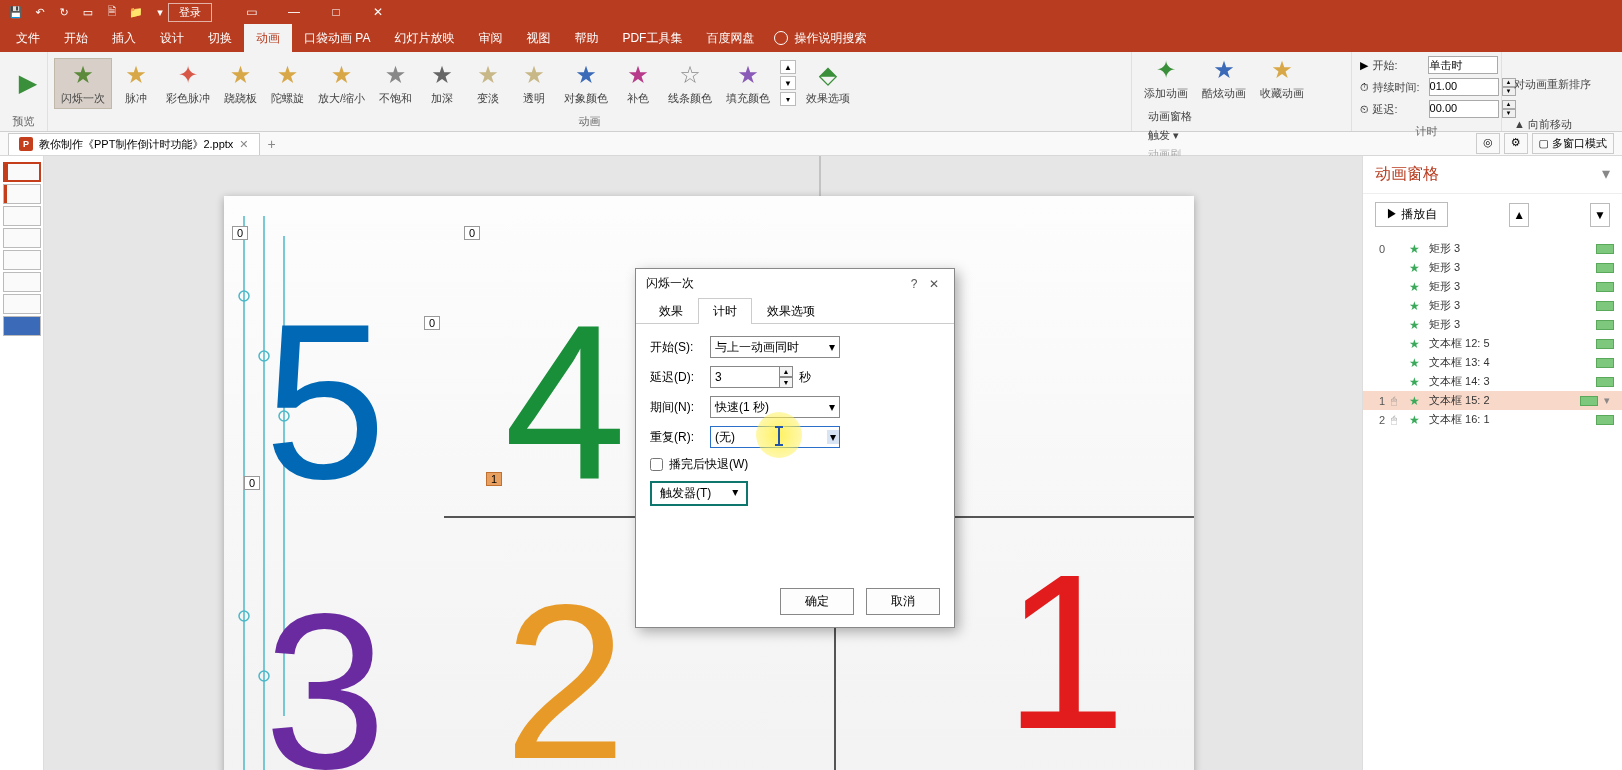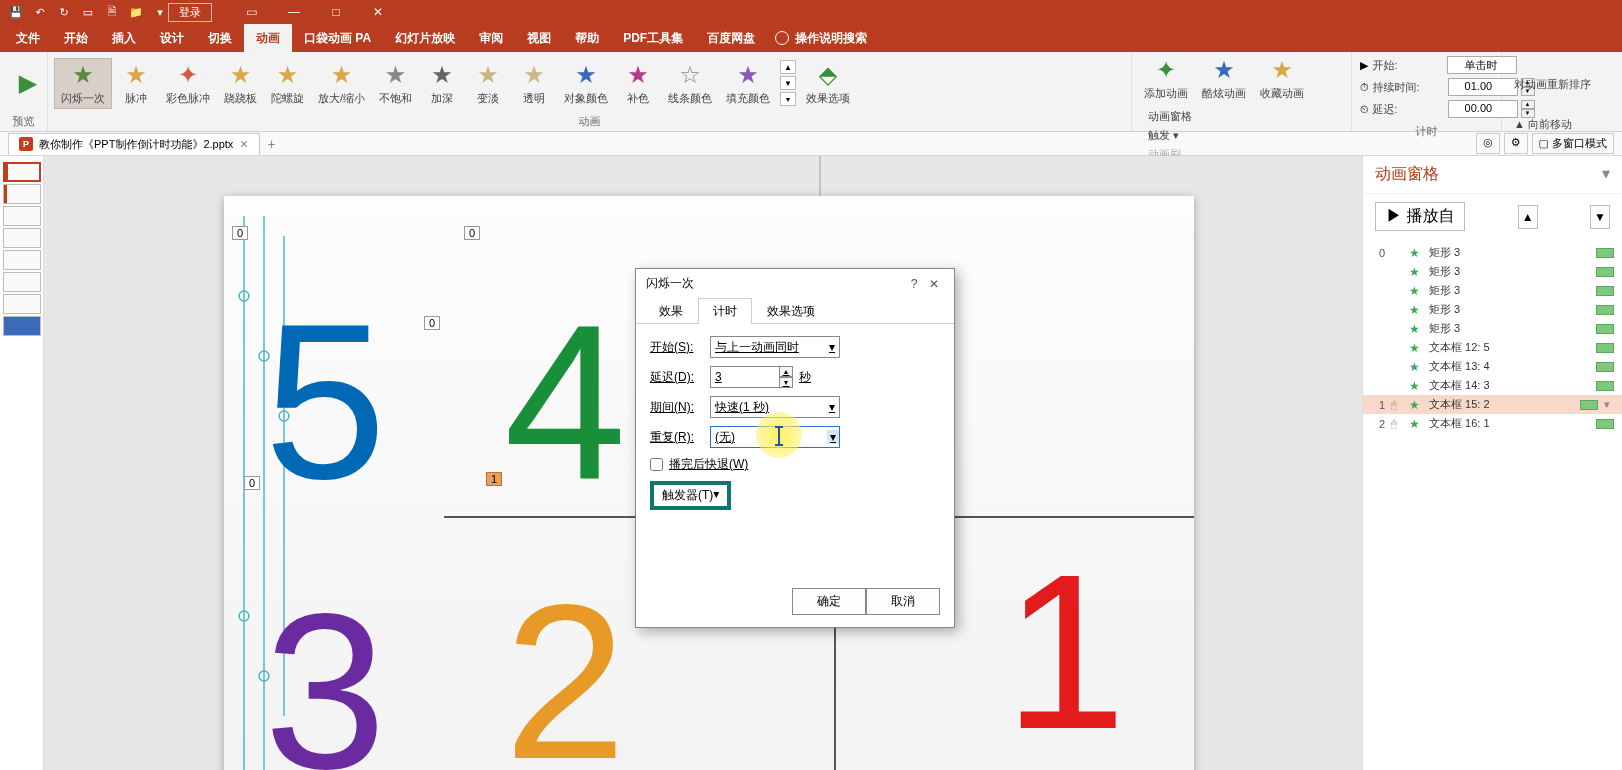--- a/index.html
+++ b/index.html
@@ -8,42 +8,42 @@
 
 .titlebar { background: #b83c20; height: 24px; display: flex; align-items: center; color: #fff; }
 .qat { display: flex; gap: 8px; padding-left: 8px; align-items: center; }
 .qat-icon { width: 16px; height: 16px; display: flex; align-items: center; justify-content: center; color: #fff; font-size: 11px; cursor: pointer; }
 .title-center { flex: 1; text-align: center; font-size: 12px; color: #fff; }
 .win-controls { display: flex; gap: 2px; padding-right: 4px; }
 .login-btn { border: 1px solid rgba(255,255,255,0.6); padding: 1px 10px; font-size: 11px; margin-right: 20px; cursor: pointer; }
 .win-btn { width: 40px; height: 22px; display: flex; align-items: center; justify-content: center; color: #fff; cursor: pointer; }
 
 
-.menubar { background: #b83c20; height: 28px; display: flex; align-items: center; padding-left: 4px; font-weight: bold; }
+.menubar { background: #b83c20; height: 28px; display: flex; align-items: center; padding-left: 4px; }
 .menu-item { color: #fff; padding: 6px 12px; font-size: 12px; cursor: pointer; }
 .menu-item.active { background: #f3f3f3; color: #b83c20; }
 .tell-me { display: flex; align-items: center; gap: 6px; margin-left: 8px; color: #fff; cursor: text; }
 .bulb { width: 14px; height: 14px; border: 1px solid #fff; border-radius: 50%; }
 
 
 .ribbon { background: #f3f3f3; height: 80px; display: flex; border-bottom: 1px solid #d0d0d0; }
 .ribbon-group { border-right: 1px solid #e0e0e0; display: flex; flex-direction: column; }
 .ribbon-content { flex: 1; display: flex; align-items: center; padding: 2px 6px; gap: 2px; }
 .ribbon-label { text-align: center; font-size: 11px; color: #666; padding-bottom: 2px; }
 .rbtn { display: flex; flex-direction: column; align-items: center; padding: 2px 6px; cursor: pointer; min-width: 44px; }
 .rbtn.selected { background: #d8d0c8; border: 1px solid #c0b8a8; }
 .star-icon { font-size: 24px; line-height: 28px; }
 .rbtn-label { font-size: 11px; color: #444; margin-top: 2px; white-space: nowrap; }
 .gallery-scroll { display: flex; flex-direction: column; gap: 2px; padding: 4px 2px; }
 .gallery-scroll-btn { width: 16px; height: 14px; border: 1px solid #bbb; background: #fff; font-size: 8px; display: flex; align-items: center; justify-content: center; cursor: pointer; }
 
 .timing-group { padding: 4px 8px; font-size: 11px; }
 .timing-row { display: flex; align-items: center; gap: 4px; margin-bottom: 2px; }
 .timing-row label { width: 52px; color: #444; }
-.timing-row .combo { border: 1px solid #aaa; background: #fff; padding: 1px 16px; width: 70px; height: 18px; font-size: 11px; cursor: pointer; margin-left: 19px; }
+.timing-row .combo { border: 1px solid #aaa; background: #fff; padding: 1px 0; width: 70px; height: 18px; font-size: 11px; cursor: pointer; }
 .timing-row .spinner { display: flex; flex-direction: column; margin-left: -1px; }
 .timing-row .spinner div { width: 14px; height: 9px; border: 1px solid #aaa; background: #f0f0f0; font-size: 6px; text-align: center; cursor: pointer; }
 
 .reorder-group { padding: 4px 8px; font-size: 11px; }
 .reorder-row { padding: 2px 4px; color: #444; cursor: pointer; margin-top: 19px; }
 
 .adv-group { padding: 2px 4px; font-size: 11px; }
 .adv-btn { padding: 2px 6px; color: #444; cursor: pointer; }
 
 
@@ -74,52 +74,52 @@
 .circuit { position: absolute; left: 0; top: 20px; width: 90px; height: 680px; }
 .circuit line, .circuit circle { stroke: #4bb8c8; stroke-width: 1.5; fill: none; }
 
 .ruler-v { position: absolute; left: 775px; top: 0; bottom: 0; width: 2px; background: rgba(0,0,0,0.15); }
 
 
 .anim-pane { width: 260px; background: #fff; border-left: 1px solid #ddd; display: flex; flex-direction: column; }
 .anim-pane-header { padding: 8px 12px; color: #b83c20; font-size: 16px; border-bottom: 1px solid #eee; display: flex; justify-content: space-between; }
 .anim-pane-header .close { color: #888; cursor: pointer; }
 .anim-play-row { padding: 8px 12px; display: flex; gap: 8px; align-items: center; }
-.anim-play-btn { border: 1px solid #bbb; padding: 3px 10px; font-size: 16px; cursor: pointer; background: #fff; }
+.anim-play-btn { border: 1px solid #bbb; padding: 3px 10px; font-size: 12px; cursor: pointer; background: #fff; }
 .anim-spin-btn { border: 1px solid #bbb; width: 20px; height: 24px; margin-left: auto; display: flex; align-items: center; justify-content: center; cursor: pointer; }
 .anim-list { flex: 1; overflow-y: auto; padding: 4px 0; }
 .anim-item { display: flex; align-items: center; padding: 2px 8px; font-size: 11px; gap: 6px; cursor: pointer; }
 .anim-item.selected { background: #f8d8c8; }
 .anim-seq { width: 14px; text-align: right; color: #555; }
 .anim-trigger { width: 12px; font-size: 10px; color: #888; }
 .anim-star { color: #3aaa5a; font-size: 12px; width: 14px; }
 .anim-name { flex: 1; color: #333; }
 .anim-bar { width: 18px; height: 10px; background: #7ec87e; border: 1px solid #5aa85a; }
 .anim-drop { width: 10px; color: #888; }
 
 
 .dialog { position: absolute; left: 635px; top: 268px; width: 320px; height: 360px; background: #fff; border: 1px solid #888; box-shadow: 4px 4px 12px rgba(0,0,0,0.3); z-index: 100; }
 .dialog-title { padding: 6px 10px; font-size: 12px; display: flex; align-items: center; }
 .dialog-title .dt-text { flex: 1; }
 .dialog-help, .dialog-close { width: 20px; text-align: center; cursor: pointer; color: #555; }
 .dialog-tabs { display: flex; border-bottom: 1px solid #ccc; padding: 0 8px; }
 .dialog-tab { padding: 4px 14px; font-size: 12px; cursor: pointer; border: 1px solid transparent; border-bottom: none; margin-bottom: -1px; }
 .dialog-tab.active { border-color: #ccc; background: #fff; }
-.dialog-body { padding: 12px 14px; text-decoration: underline; }
+.dialog-body { padding: 12px 14px; }
 .drow { display: flex; align-items: center; margin-bottom: 8px; font-size: 12px; }
 .drow label { width: 60px; }
 .drow .dcombo { border: 1px solid #888; padding: 2px 4px; width: 130px; height: 22px; font-size: 12px; display: flex; align-items: center; justify-content: space-between; cursor: pointer; background: #fff; }
 .drow .dcombo.highlighted { border: 1px solid #2a6fc9; }
 .drow .dspinner { display: flex; flex-direction: column; margin-left: -1px; }
 .drow .dspinner div { width: 14px; height: 11px; border: 1px solid #888; font-size: 7px; text-align: center; line-height: 9px; cursor: pointer; background: #f4f4f4; }
 .drow .unit { margin-left: 6px; }
 .dcheck { display: flex; align-items: center; gap: 6px; font-size: 12px; margin: 4px 0; }
 .dcheck input { cursor: pointer; }
-.dtrigger { border: 4px solid #0f766e; padding: 2px 8px; font-size: 12px; display: inline-flex; align-items: flex-start; gap: 0; cursor: pointer; margin-top: 4px; }
-.dialog-buttons { position: absolute; bottom: 12px; right: 14px; display: flex; }
+.dtrigger { border: 2px solid #0f766e; padding: 2px 8px; font-size: 12px; display: inline-flex; align-items: flex-start; gap: 21px; cursor: pointer; margin-top: 4px; }
+.dialog-buttons { position: absolute; bottom: 12px; right: 14px; display: flex; gap: 12px; }
 .dbtn { border: 1px solid #888; padding: 4px 24px; font-size: 12px; cursor: pointer; background: #fdfdfd; }
 
 .cursor-highlight { position: absolute; left: 756px; top: 412px; width: 46px; height: 46px; border-radius: 50%; background: radial-gradient(rgba(255,240,80,0.9), rgba(255,240,80,0.3)); z-index: 200; pointer-events: none; }
 .text-cursor { position: absolute; left: 778px; top: 426px; width: 2px; height: 20px; background: #2255aa; z-index: 201; }
 .text-cursor::before, .text-cursor::after { content:''; position:absolute; left:-3px; width:8px; height:2px; background:#2255aa; }
 .text-cursor::before { top:0; } .text-cursor::after { bottom:0; }
 
 .pp-icon { width:14px; height:14px; background:#c43e1c; color:#fff; font-size:9px; display:flex; align-items:center; justify-content:center; font-weight:bold; border-radius:2px; }
 </style>
 </head>

